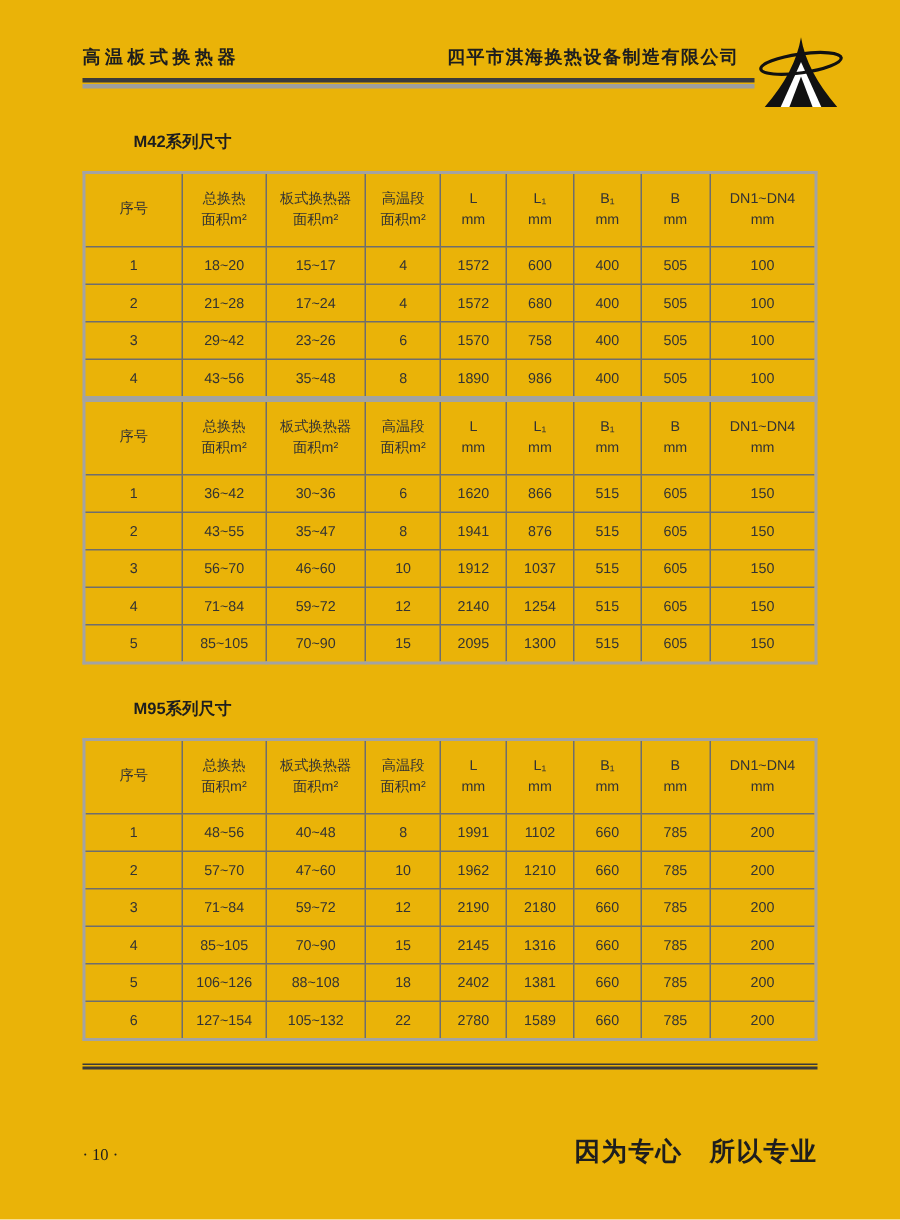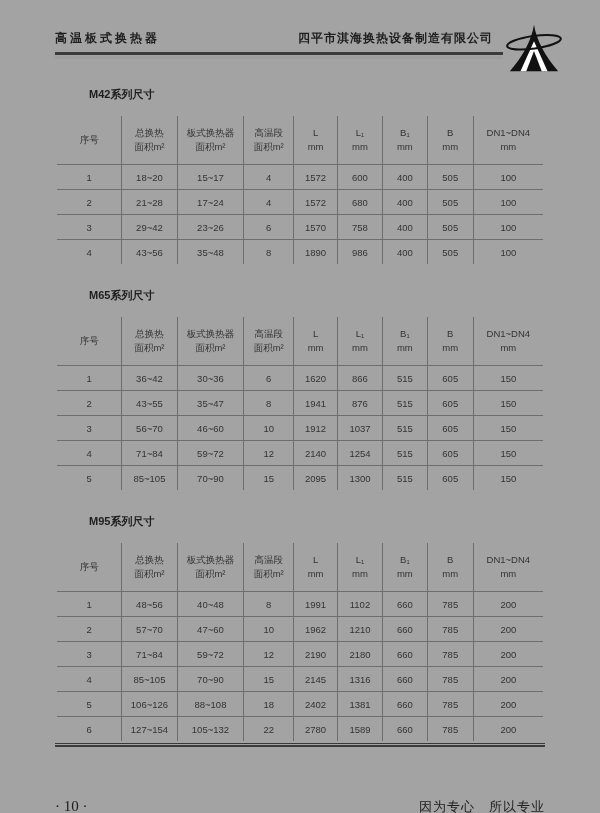--- a/index.html
+++ b/index.html
@@ -1,19 +1,19 @@
 <!DOCTYPE html>
 <html><head>
 <meta charset="utf-8">
 <style>
   html,body { margin:0; padding:0; background:#ffffff; }
   body { font-family: "Liberation Sans", "DejaVu Sans", sans-serif; }
   .page {
     position:relative; width:600px; height:813px; box-sizing:border-box;
-    margin:0 auto; background:#a3a3a3; color:#222;
+    margin:0 auto; background:#eab308; color:#222;
     padding:30px 55px 34px 55px;
     display:flex; flex-direction:column; overflow:hidden;
   }
   
   .header { position:relative; }
   .header-row { display:flex; justify-content:space-between; align-items:flex-end; padding-right:52px; }
   .doc-title { font-size:12px; font-weight:bold; letter-spacing:3px; color:#1e1e1e; }
   .company   { font-size:12px; font-weight:bold; letter-spacing:1px; color:#1e1e1e;font-family:Liberation Mono, monospace; }
   .header-rules { margin-top:5px; width:448px; }
   .rule-dark { height:3px; background:#3a3a3a; }
@@ -30,22 +30,22 @@
   }
   table.spec { border:2px solid #a3a3a3; }
   table.spec thead th { height:48px; line-height:14px; }
   table.spec tbody td { height:24px; }
   .th-l1, .th-l2 { display:block; }
   
   .footer { margin-top:auto; }
   .footer-rules { border-top:1px solid #3a3a3a; }
   .footer-rules .bar { height:2px; background:#3a3a3a; margin-top:1px; }
   .footer-row { display:flex; justify-content:space-between; align-items:baseline; margin-top:8px; }
-  .page-num { font-family:"Liberation Serif","DejaVu Serif",serif; font-size:15px; color:#1e1e1e;margin-top:43px; }
-  .slogan { font-size:13px; font-weight:normal; letter-spacing:1px; color:#1e1e1e; }
+  .page-num { font-family:"Liberation Serif","DejaVu Serif",serif; font-size:11px; color:#1e1e1e;margin-top:43px; }
+  .slogan { font-size:17px; font-weight:bold; letter-spacing:1px; color:#1e1e1e; }
 </style>
 </head>
 <body>
 
 <div class="page">
 
   <div class="header">
     <div class="header-row">
       <span class="doc-title">高温板式换热器</span>
       <span class="company">四平市淇海换热设备制造有限公司</span>
@@ -160,21 +160,20 @@
               <td>1890</td>
               <td>986</td>
               <td>400</td>
               <td>505</td>
               <td>100</td>
             </tr>
           </tbody>
         </table>
       </section>
       <section class="">
-        <h2 class="sec-title">M65系列尺寸</h2>
         <table class="spec">
           <colgroup>
             <col style="width: 13.5%;">
             <col style="width: 11.3%;">
             <col style="width: 13.7%;">
             <col style="width: 10.2%;">
             <col style="width: 9%;">
             <col style="width: 9.2%;">
             <col style="width: 9.2%;">
             <col style="width: 9.4%;">

